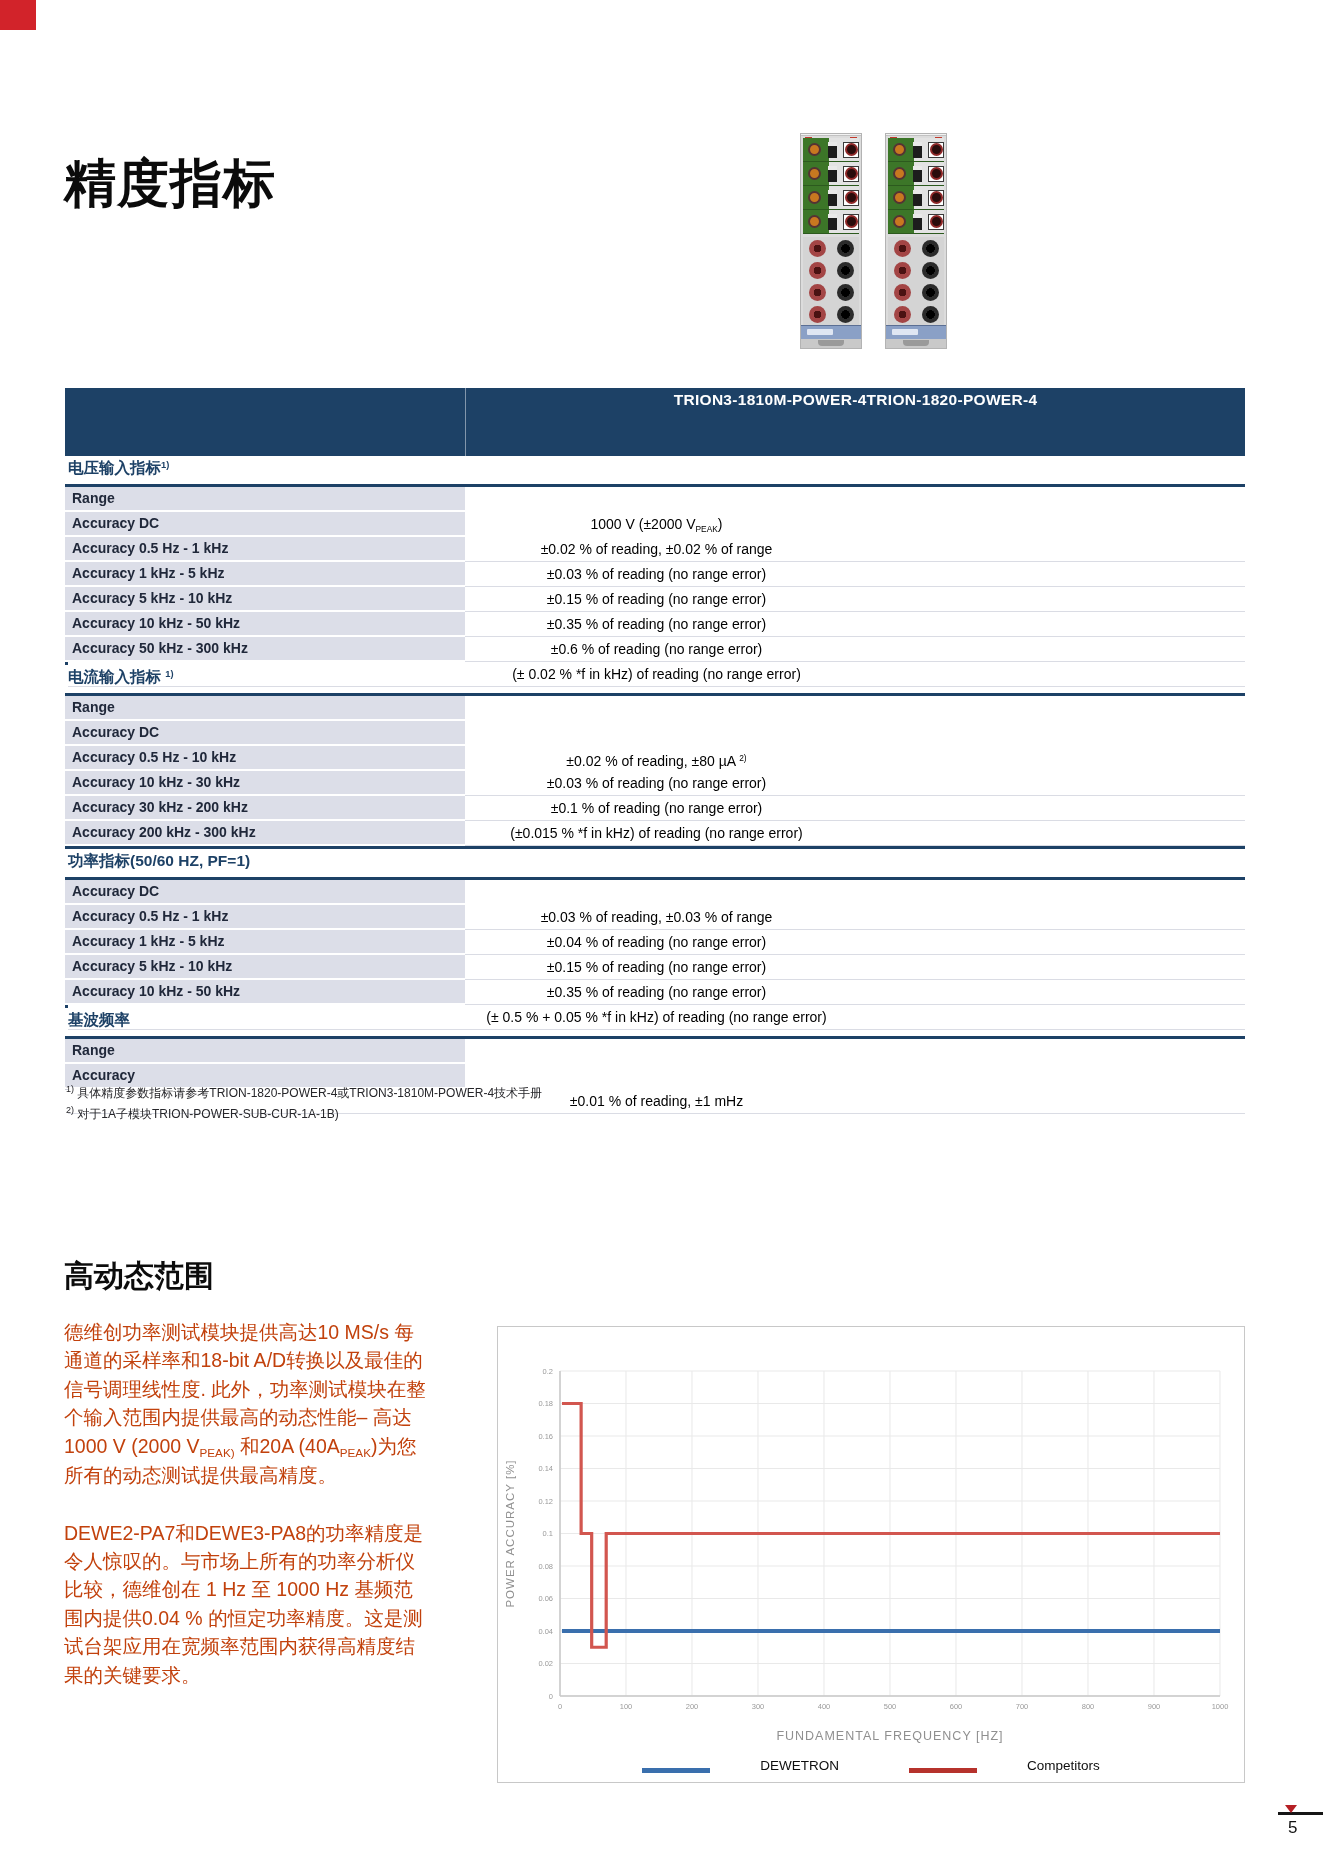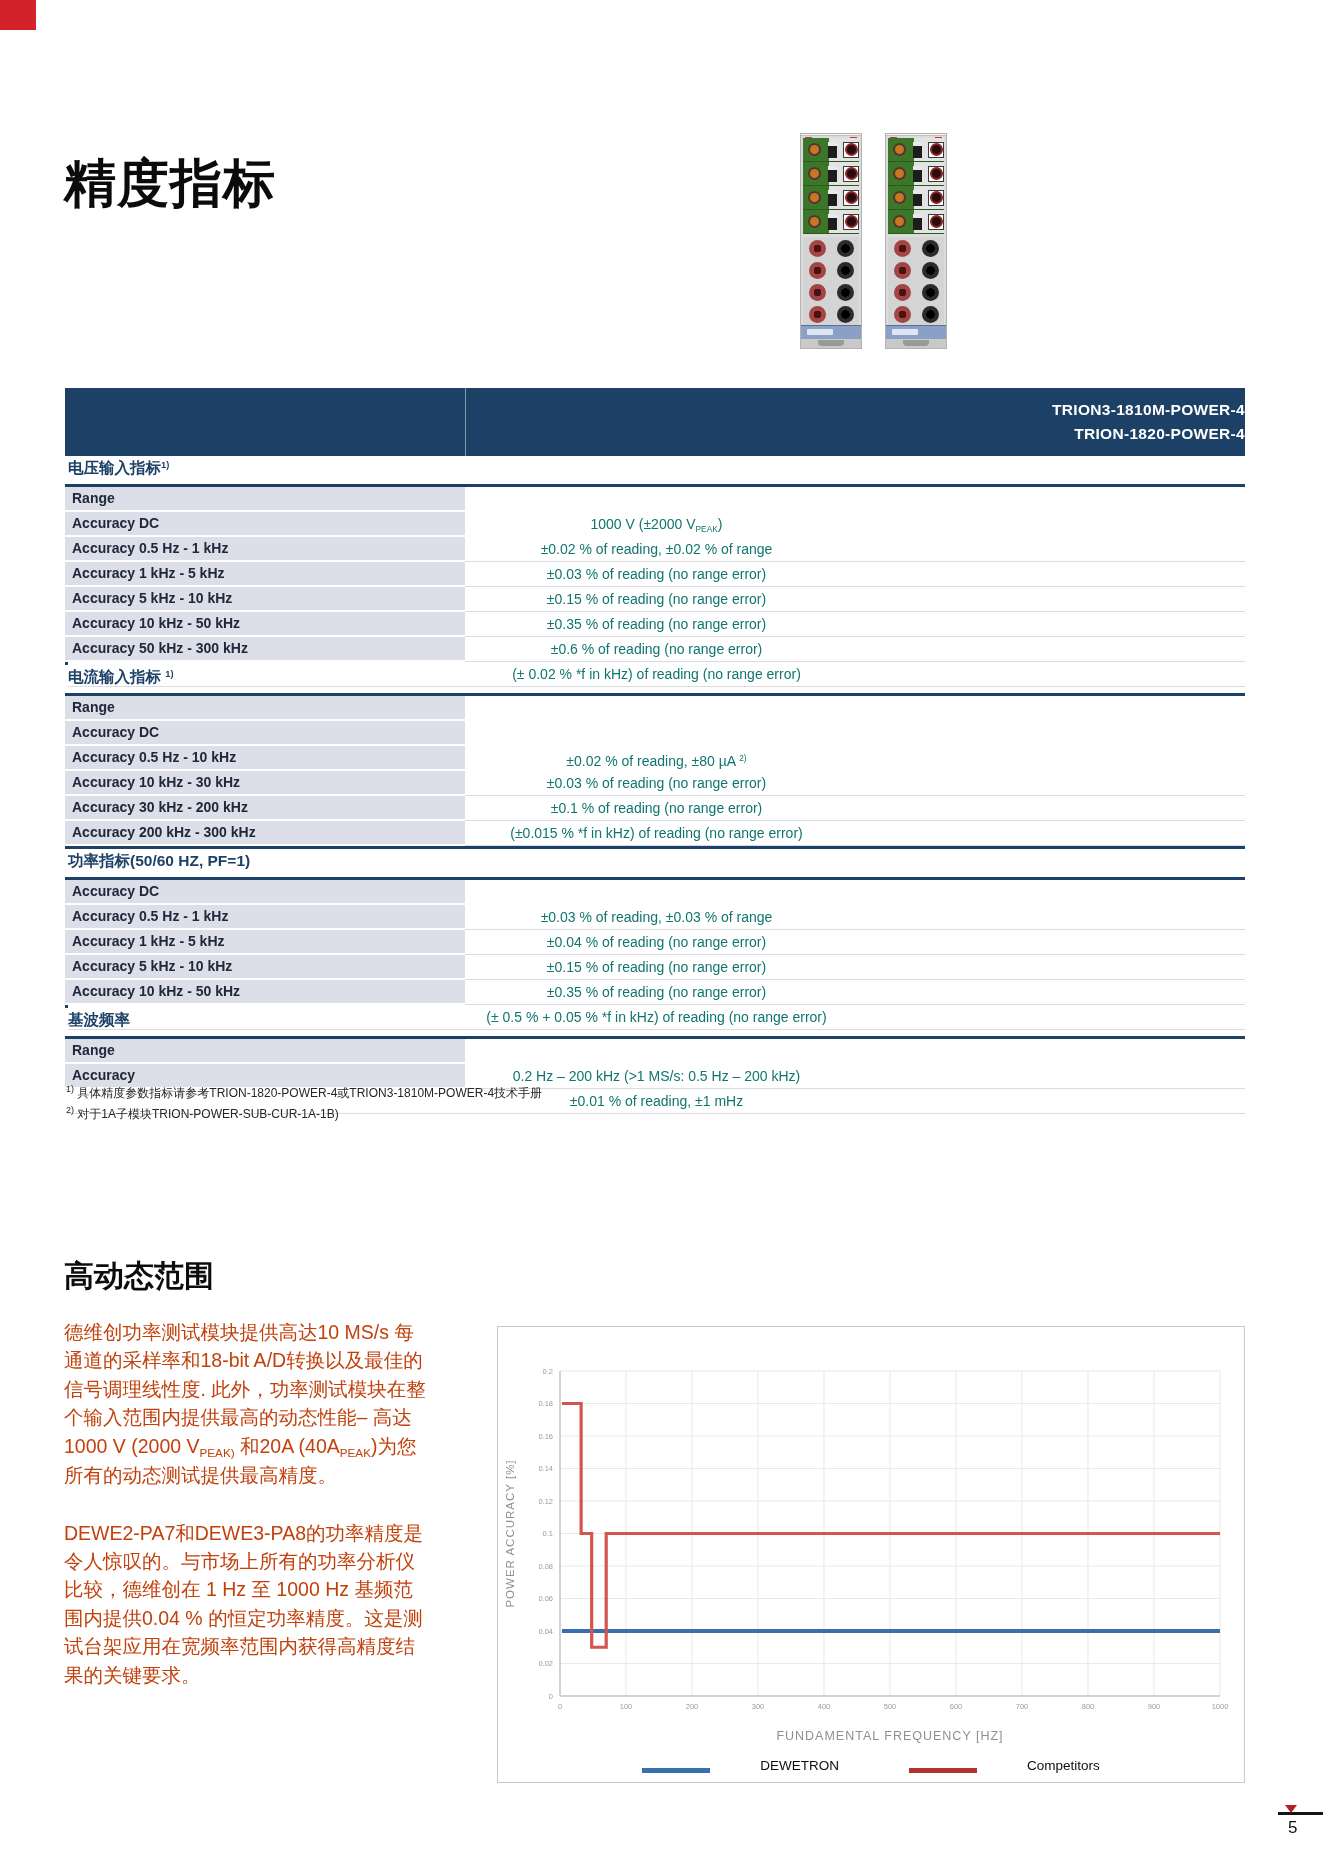--- a/index.html
+++ b/index.html
@@ -35,30 +35,30 @@
   .mod-bottom{margin-top:auto;}
   .mb-band{height:13px;background:#8aa0c6;border-top:1px solid #5b6f94;position:relative;}
   .mb-band i{position:absolute;left:6px;top:3px;width:26px;height:6px;background:#dfe6f2;border-radius:1px;}
   .mb-conn{height:9px;background:#c9c9c9;display:flex;justify-content:center;}
   .mb-conn i{width:26px;height:6px;background:#9a9a9a;border-radius:0 0 4px 4px;margin-top:1px;}
 
   
   .spec-table{position:absolute;left:65px;top:388px;width:1180px;border-bottom:1.5px solid #c9ccd6;}
   .tbl-header{height:68px;background:#1d4166;display:flex;}
   .tbl-header .hcol1{width:400px;border-right:1.5px solid rgba(255,255,255,.45);}
-  .tbl-header .hcol2{flex:1;display:flex;flex-direction:column;align-items:flex-end;justify-content:center;}
+  .tbl-header .hcol2{flex:1;display:flex;flex-direction:row;align-items:flex-start;justify-content:center;}
   .tbl-header .hline{color:#fff;font-weight:700;font-size:15.5px;line-height:1.55;letter-spacing:.3px;}
   .section-band{height:26px;background:#fff;border-bottom:3px solid #1d4166;
                 font-size:15.5px;font-weight:800;color:#1d4166;padding:2px 0 0 3px;box-sizing:content-box;}
   .section-band.bt{border-top:3px solid #1d4166;}
   .spec-row{display:flex;height:25px;flex-direction:column;}
   .cell-label{width:400px;background:#dcdee8;border-bottom:2px solid #fff;box-sizing:border-box;
               font-size:14px;font-weight:700;color:#20283a;line-height:23px;padding-left:7px;}
   .cell-value{flex:1;background:#fff;margin-left:3px;border-bottom:1px solid #dadce4;box-sizing:border-box;
-              font-size:14px;color:#0f766e;line-height:24px;text-align:center;white-space:nowrap;}
+              font-size:14px;color:#000000;line-height:24px;text-align:center;white-space:nowrap;}
   .footnotes{position:absolute;left:66px;top:1082px;font-size:12px;color:#26262a;line-height:1.6;}
   .footnotes sup{font-size:9px;}
 
   
   .dyn-heading{position:absolute;left:64px;top:1256px;font-size:30px;font-weight:800;color:#0c0c0c;}
   .dyn-text{position:absolute;left:64px;top:1318px;width:362px;font-size:19.5px;color:#c2410c;line-height:1.46;}
   .dyn-text p{margin:0 0 29px 0;}
 
   
   .chart-card{position:absolute;left:497px;top:1326px;width:748px;height:457px;background:#fff;
@@ -288,21 +288,20 @@
           <div class="cell-label">Accuracy 5 kHz - 10 kHz</div>
           <div class="cell-value">±0.35 % of reading (no range error)</div>
         </div>
         <div class="spec-row">
           <div class="cell-label">Accuracy 10 kHz - 50 kHz</div>
           <div class="cell-value">(± 0.5 % + 0.05 % *f in kHz) of reading (no range error)</div>
         </div>
         <div class="section-band bt">基波频率</div>
         <div class="spec-row">
           <div class="cell-label">Range</div>
-          <div class="cell-value">0.2 Hz – 200 kHz (&gt;1 MS/s: 0.5 Hz – 200 kHz)</div>
         </div>
         <div class="spec-row">
           <div class="cell-label">Accuracy</div>
           <div class="cell-value">±0.01 % of reading, ±1 mHz</div>
         </div>
       </div>
   </div>
 
   <div class="footnotes">
       <div><sup>1)</sup> 具体精度参数指标请参考TRION-1820-POWER-4或TRION3-1810M-POWER-4技术手册</div>

